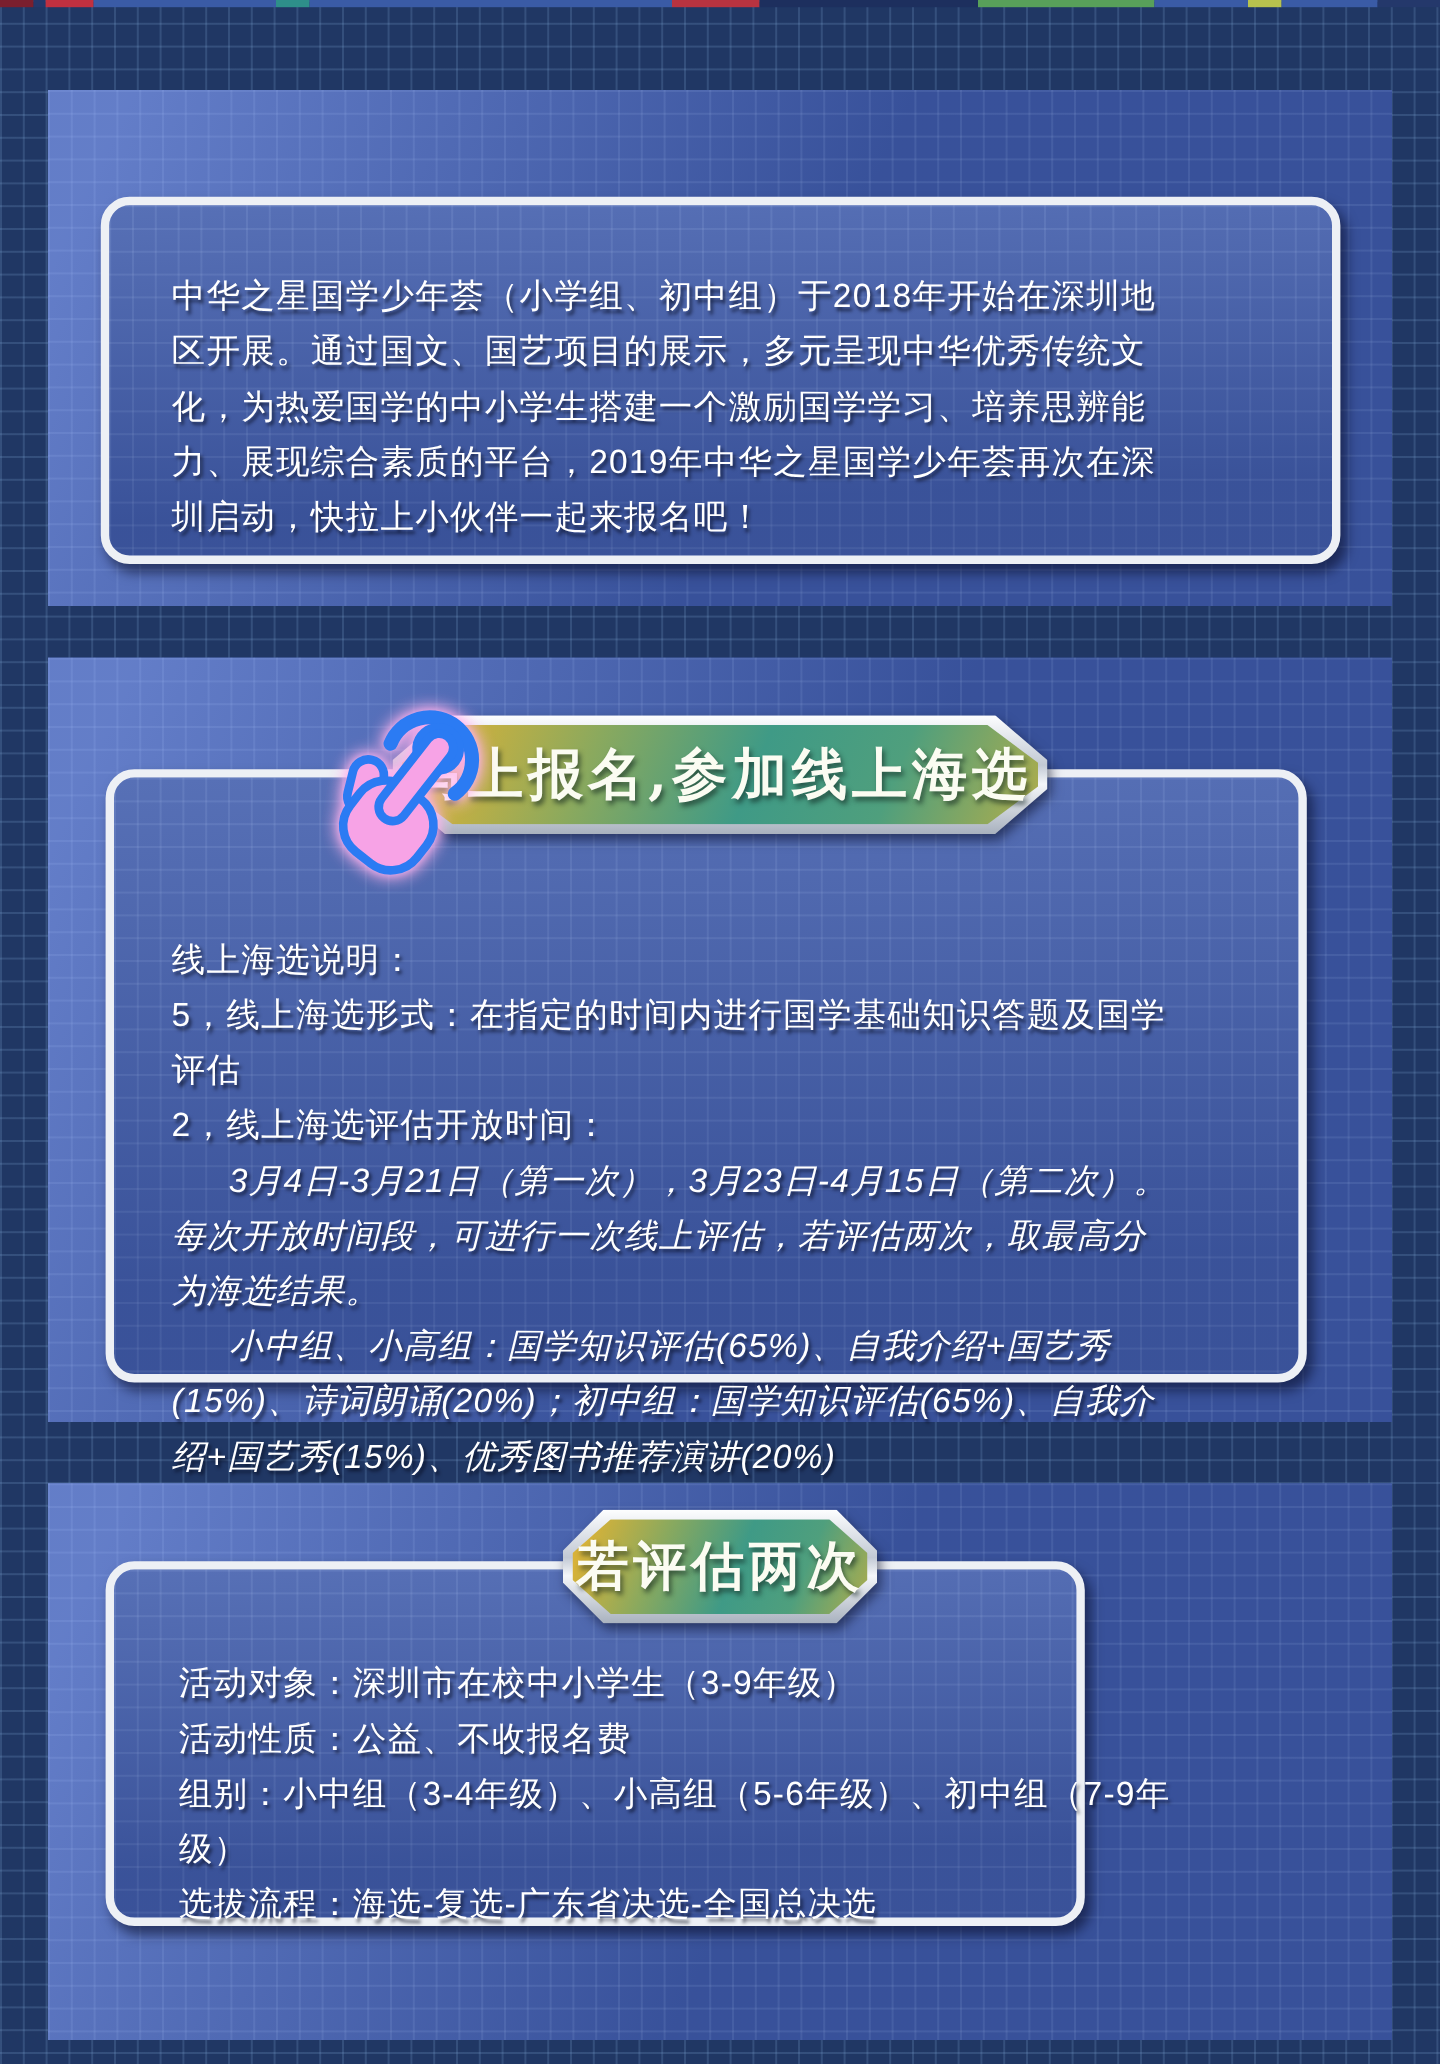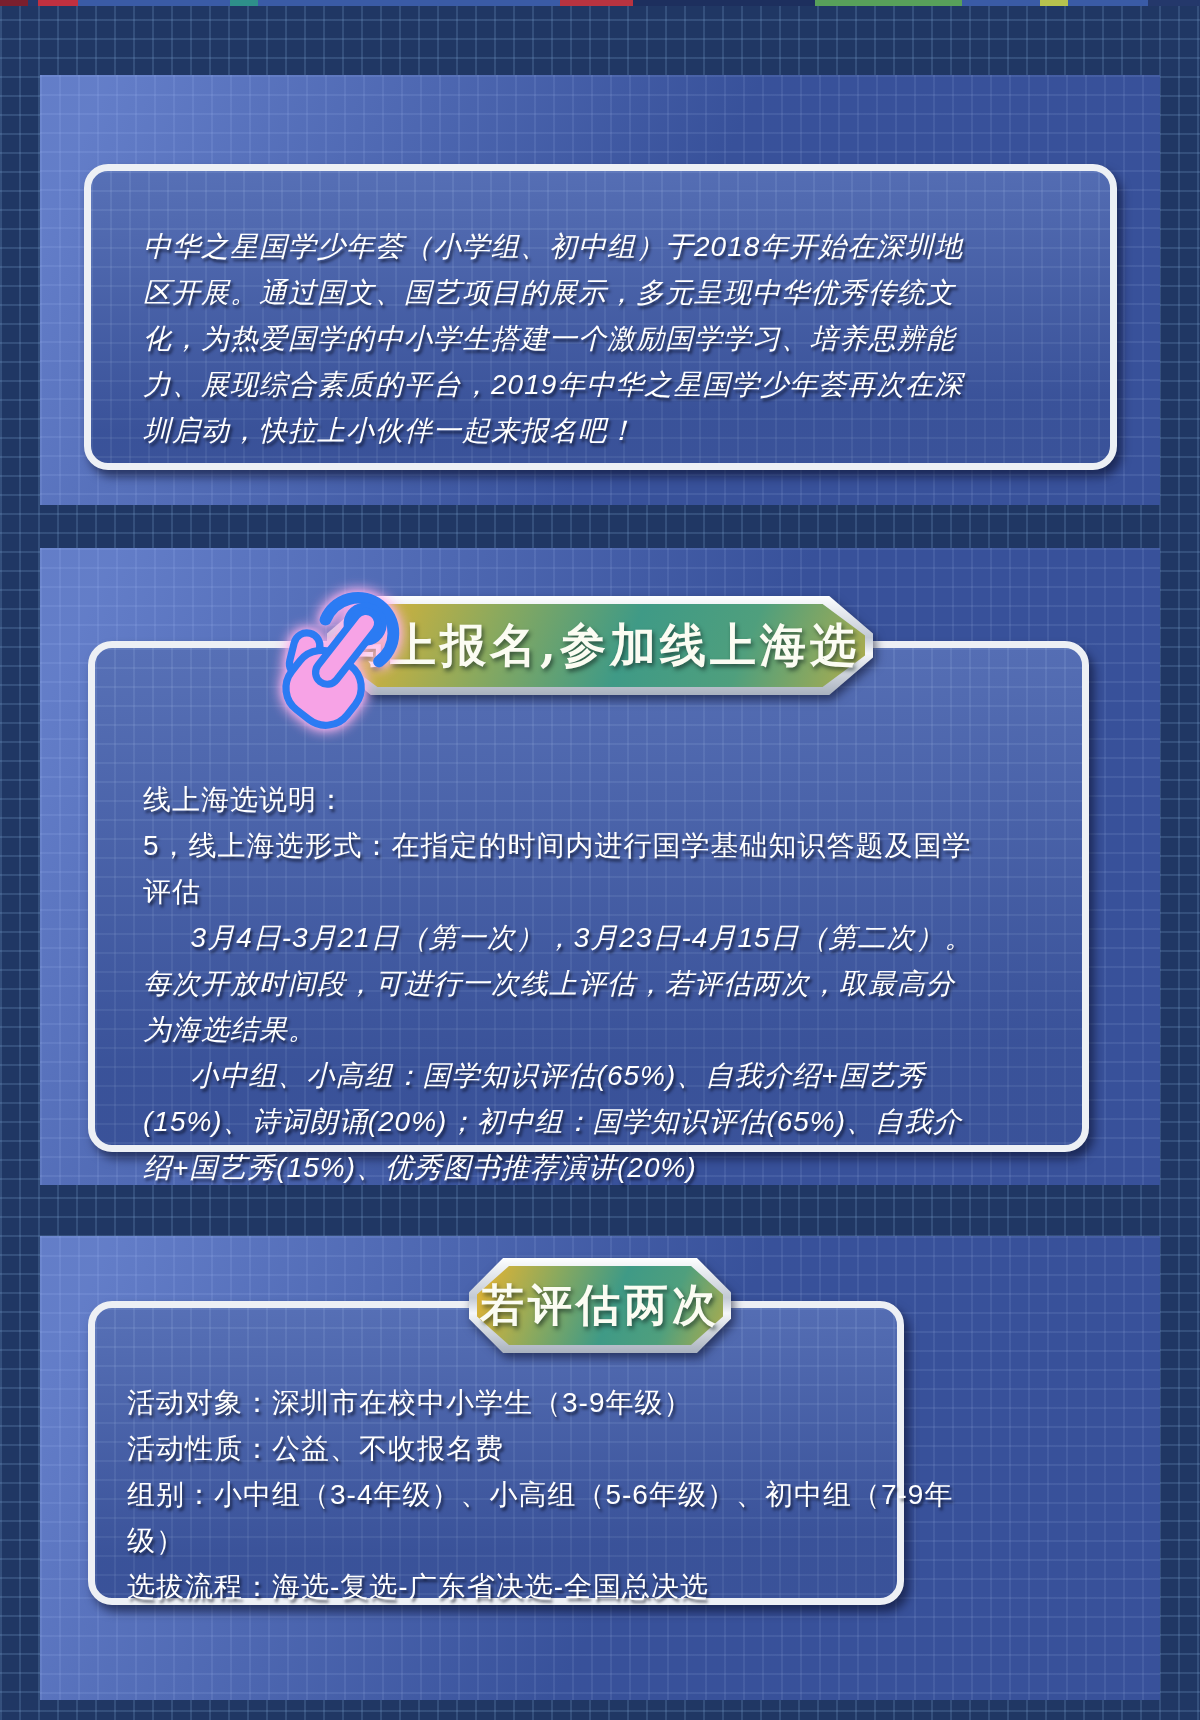--- a/index.html
+++ b/index.html
@@ -72,51 +72,52 @@
       <div style="width: 182px; background: rgb(29, 47, 94);"></div>
       <div style="width: 147px; background: rgb(88, 160, 90);"></div>
       <div style="width: 78px; background: rgb(58, 91, 166);"></div>
       <div style="width: 28px; background: rgb(183, 194, 78);"></div>
       <div style="width: 80px; background: rgb(58, 91, 166);"></div>
       <div style="width: 52px; background: rgb(36, 56, 107);"></div>
     </div>
 
   <div class="card" style="top:75px; height:430px;"></div>
   <div class="panel" style="left:84px; top:164px; width:1033px; height:306px; padding:53px 70px 0 52px;">
-    <div class="body" style="width:845px;font-style:italic;">
+    <div class="body" style="width:845px;">
       <p>中华之星国学少年荟（小学组、初中组）于2018年开始在深圳地区开展。通过国文、国艺项目的展示，多元呈现中华优秀传统文化，为热爱国学的中小学生搭建一个激励国学学习、培养思辨能力、展现综合素质的平台，2019年中华之星国学少年荟再次在深圳启动，快拉上小伙伴一起来报名吧！</p>
     </div>
   </div>
 
   <div class="card" style="top:548px; height:637px;"></div>
   <div class="panel" style="left:88px; top:641px; width:1001px; height:511px; padding:129px 55px 0 48px;">
     <div class="body" style="width:838px;">
       <p>线上海选说明：</p>
       <p>5，线上海选形式：在指定的时间内进行国学基础知识答题及国学评估</p>
+      <p>2，线上海选评估开放时间：</p>
       <p class="indent">3月4日-3月21日（第一次），3月23日-4月15日（第二次）。每次开放时间段，可进行一次线上评估，若评估两次，取最高分为海选结果。</p>
       <p class="indent">小中组、小高组：国学知识评估(65%)、自我介绍+国艺秀(15%)、诗词朗诵(20%)；初中组：国学知识评估(65%)、自我介绍+国艺秀(15%)、优秀图书推荐演讲(20%)</p>
     </div>
   </div>
   <div class="badge wide" id="badge-2" style="left:327px; top:596px; width:546px; height:99px;">
     <div class="frame"></div>
     <div class="fill"></div>
     <div class="label">马上报名,参加线上海选</div>
   </div>
   <svg id="hand-icon" viewBox="0 0 124 124">
     <g transform="rotate(38 62 55)">
       <path d="M36 46 A 27 27 0 1 1 88 46" fill="none" stroke="#2b7bf3" stroke-width="9" stroke-linecap="round"></path>
       <circle cx="62" cy="30" r="13" fill="#f7a3e6" stroke="#2b7bf3" stroke-width="7"></circle>
       <rect x="30" y="60" width="20" height="34" rx="10" fill="#f7a3e6" stroke="#2b7bf3" stroke-width="5.5" transform="rotate(-24 40 77)"></rect>
       <rect x="40" y="62" width="54" height="52" rx="21" fill="#f7a3e6" stroke="#2b7bf3" stroke-width="5.5"></rect>
       <rect x="53" y="20" width="18" height="66" rx="9" fill="#f7a3e6" stroke="#2b7bf3" stroke-width="5.5"></rect>
     </g>
   </svg>
 
   <div class="card" style="top:1236px; height:464px;"></div>
-  <div class="panel" style="left:88px; top:1301px; width:816px; height:304px; padding:72px 55px 0 32px;">
+  <div class="panel" style="left:88px; top:1301px; width:816px; height:304px; padding:72px 55px 0 54px;">
     <div class="body" style="width:860px;">
       <p>活动对象：深圳市在校中小学生（3-9年级）</p>
       <p>活动性质：公益、不收报名费</p>
       <p>组别：小中组（3-4年级）、小高组（5-6年级）、初中组（7-9年级）</p>
       <p>选拔流程：海选-复选-广东省决选-全国总决选</p>
     </div>
   </div>
   <div class="badge" id="badge-3" style="left:469px; top:1258px; width:262px; height:95px;">
     <div class="frame"></div>
     <div class="fill"></div>

